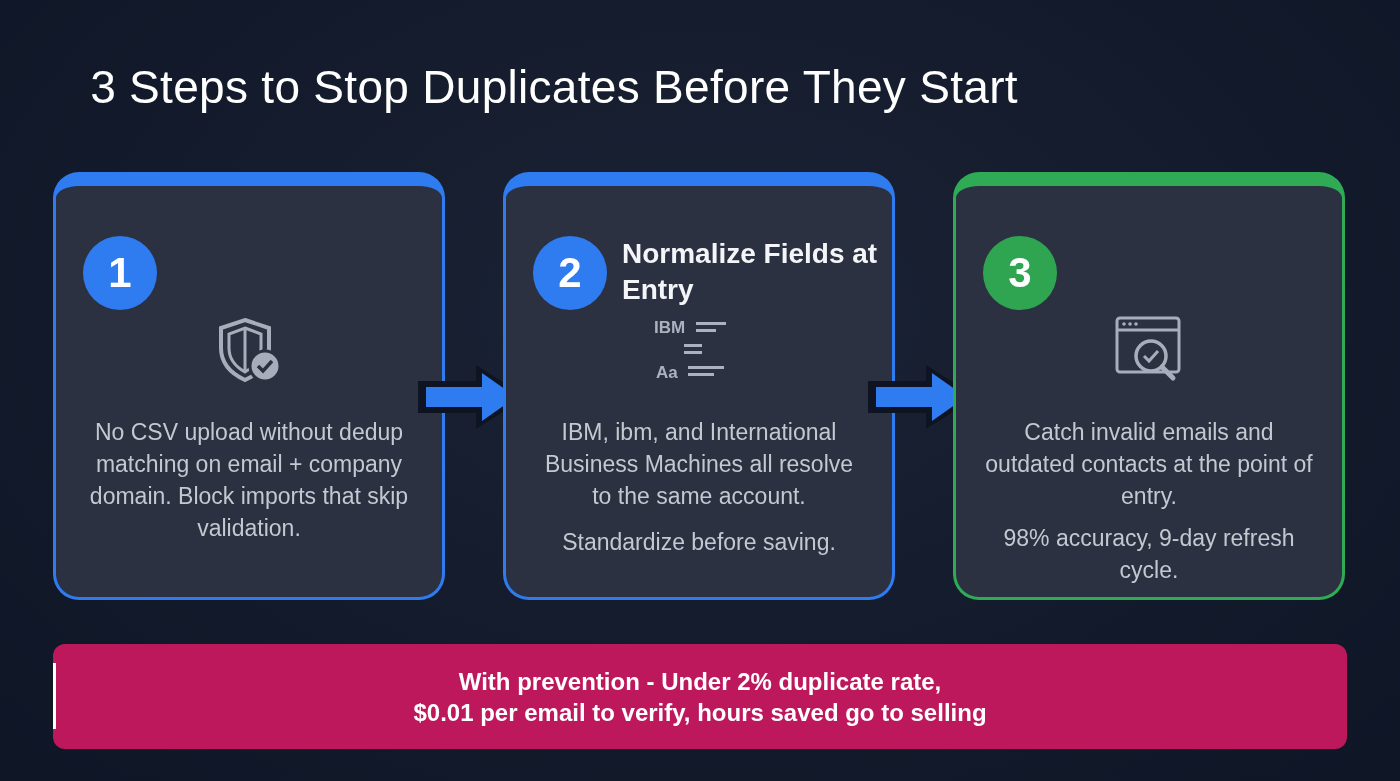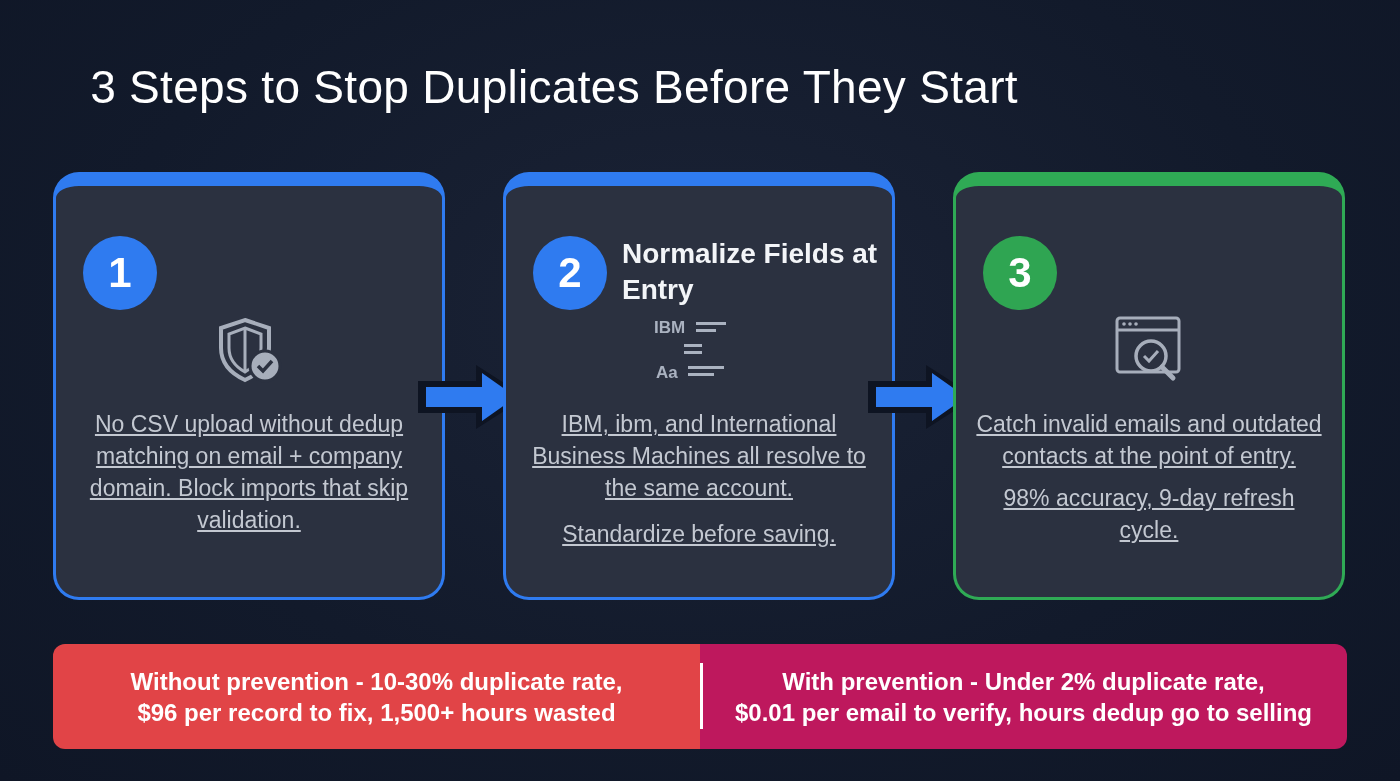--- a/index.html
+++ b/index.html
@@ -29,21 +29,21 @@
   .num.green { background:#2fa552; }
   .card-title {
     position:absolute; left:116px; top:50px; width:260px;
     color:#f3f5f8; font-size:28px; font-weight:bold; line-height:36px;
   }
   .icon { position:absolute; left:50%; transform:translateX(-50%); top:128px; }
   .body-text {
     position:absolute; left:20px; right:20px; top:222px; text-align:center;
     color:#c3c8d1; font-size:23px; line-height:32px;
   }
-  .body-text p { margin:0;text-decoration:underline; }
+  .body-text p { margin:8px; }
   .body-text p.gap { margin-top:14px; }
   .arrow { position:absolute; top:365px; }
   .banner {
     position:absolute; top:644px; height:105px; left:53px; width:1294px;
     border-radius:12px; overflow:hidden; display:flex;
   }
   .banner .half {
     display:flex; align-items:center; justify-content:center; text-align:center;
     color:#fff; font-weight:bold; font-size:24px; line-height:31px;
   }
@@ -129,26 +129,20 @@
       </svg>
     </div>
     <div class="body-text">
       <p>Catch invalid emails and outdated contacts at the point of entry.</p>
       <p class="gap" style="margin-top:10px;">98% accuracy, 9-day refresh cycle.</p>
     </div>
   </div>
 </div>
 
 <div class="banner">
-  <div class="half red">
-    <div>
-      <div>Without prevention - 10-30% duplicate rate,</div>
-      <div>$96 per record to fix, 1,500+ hours wasted</div>
-    </div>
-  </div>
   <div class="half grn">
     <div class="divider"></div>
     <div>
       <div>With prevention - Under 2% duplicate rate,</div>
-      <div>$0.01 per email to verify, hours dedup go to selling</div>
+      <div>$0.01 per email to verify, hours saved go to selling</div>
     </div>
   </div>
 </div>
 
 </body></html>

